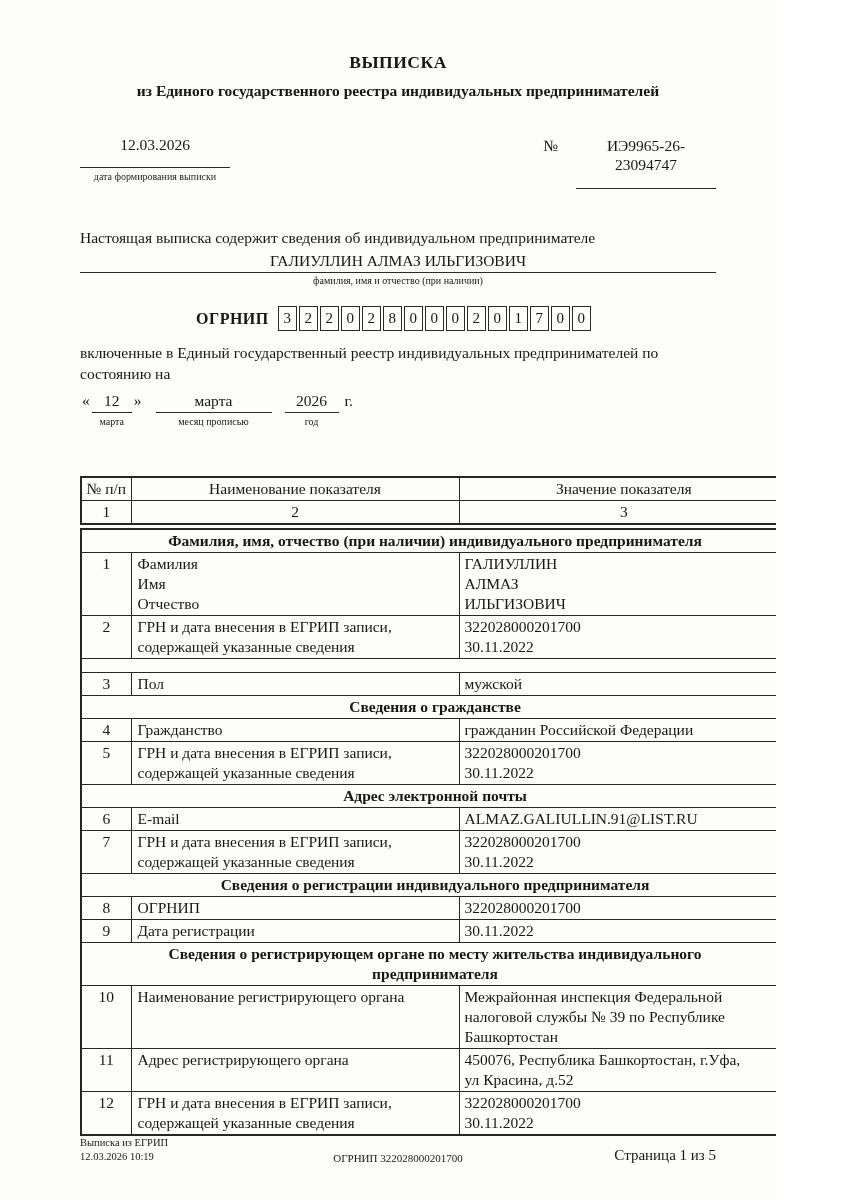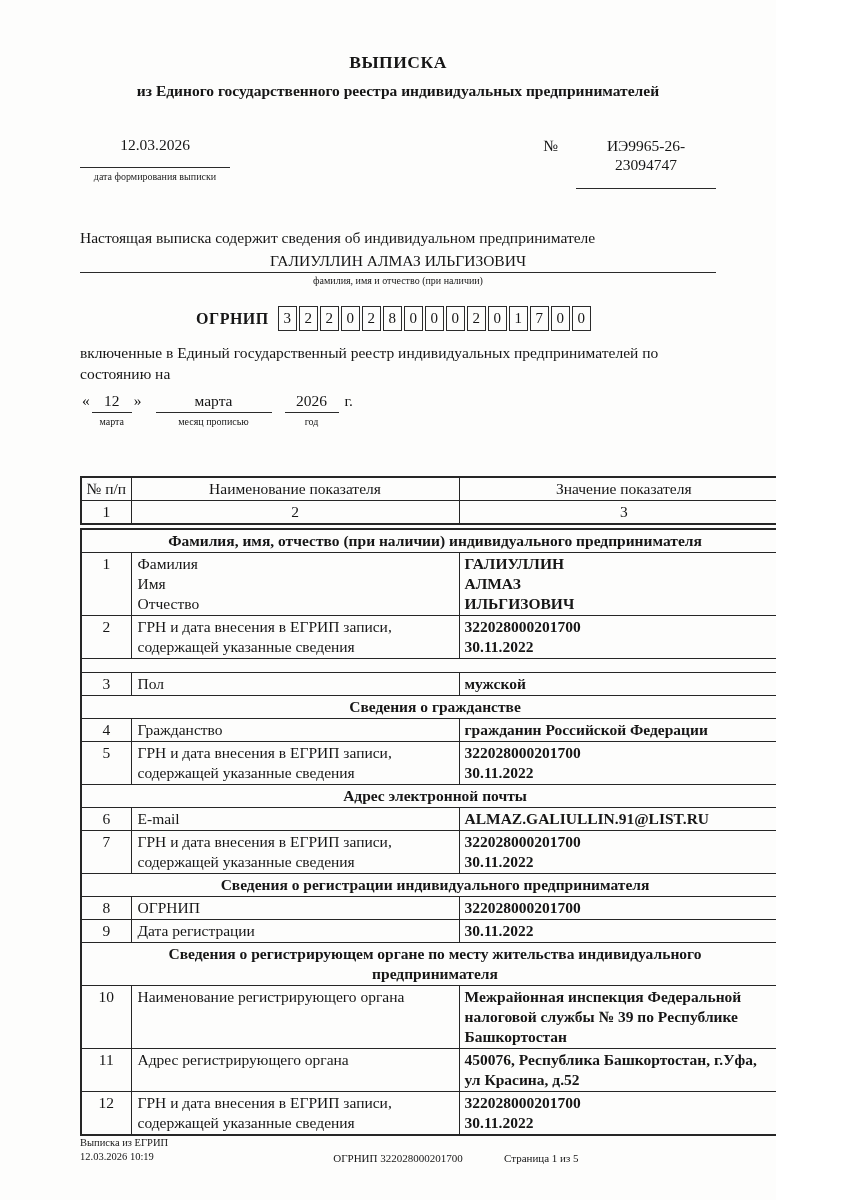--- a/index.html
+++ b/index.html
@@ -48,29 +48,29 @@
   .dl-month { width:116px; margin-left:12px; }
   .dl-year { width:54px; margin-left:13px; margin-right:6px; }
   
   .table-wrap { margin-top:49px; }
   table { border-collapse:collapse; width:708px; table-layout:fixed; border:2px solid #262626; }
   td { border:1.5px solid #262626; font-size:15.5px; line-height:20px; padding:1px 0; }
   .header-table td { text-align:center; }
   .main-table { margin-top:3px; }
   .c-num { text-align:center; vertical-align:top; }
   .c-name { padding-left:6px; padding-right:4px; vertical-align:top; white-space:pre-line; }
-  .c-val { padding-left:5px; padding-right:8px; vertical-align:top; white-space:pre-line;font-weight:bold; }
+  .c-val { padding-left:5px; padding-right:8px; vertical-align:top; white-space:pre-line; }
   .section-cell { font-weight:bold; text-align:center; padding:1px 24px; }
   .spacer-row td { height:13px; padding:0; }
   
   .footer { position:absolute; left:80px; right:60px; top:1136px;
             display:flex; align-items:flex-end; }
   .footer-left { flex:1; font-size:10.5px; line-height:14px; }
   .footer-center { flex:1; text-align:center; font-size:11px; }
-  .footer-right { flex:1; text-align:left; font-size:11px; }
+  .footer-right { flex:1; text-align:right; font-size:15px; }
 </style>
 </head>
 <body>
 
 <div class="page">
 
   <div class="doc-title">ВЫПИСКА</div>
   <div class="doc-subtitle">из Единого государственного реестра индивидуальных предпринимателей</div>
 
   <div class="dateno">

